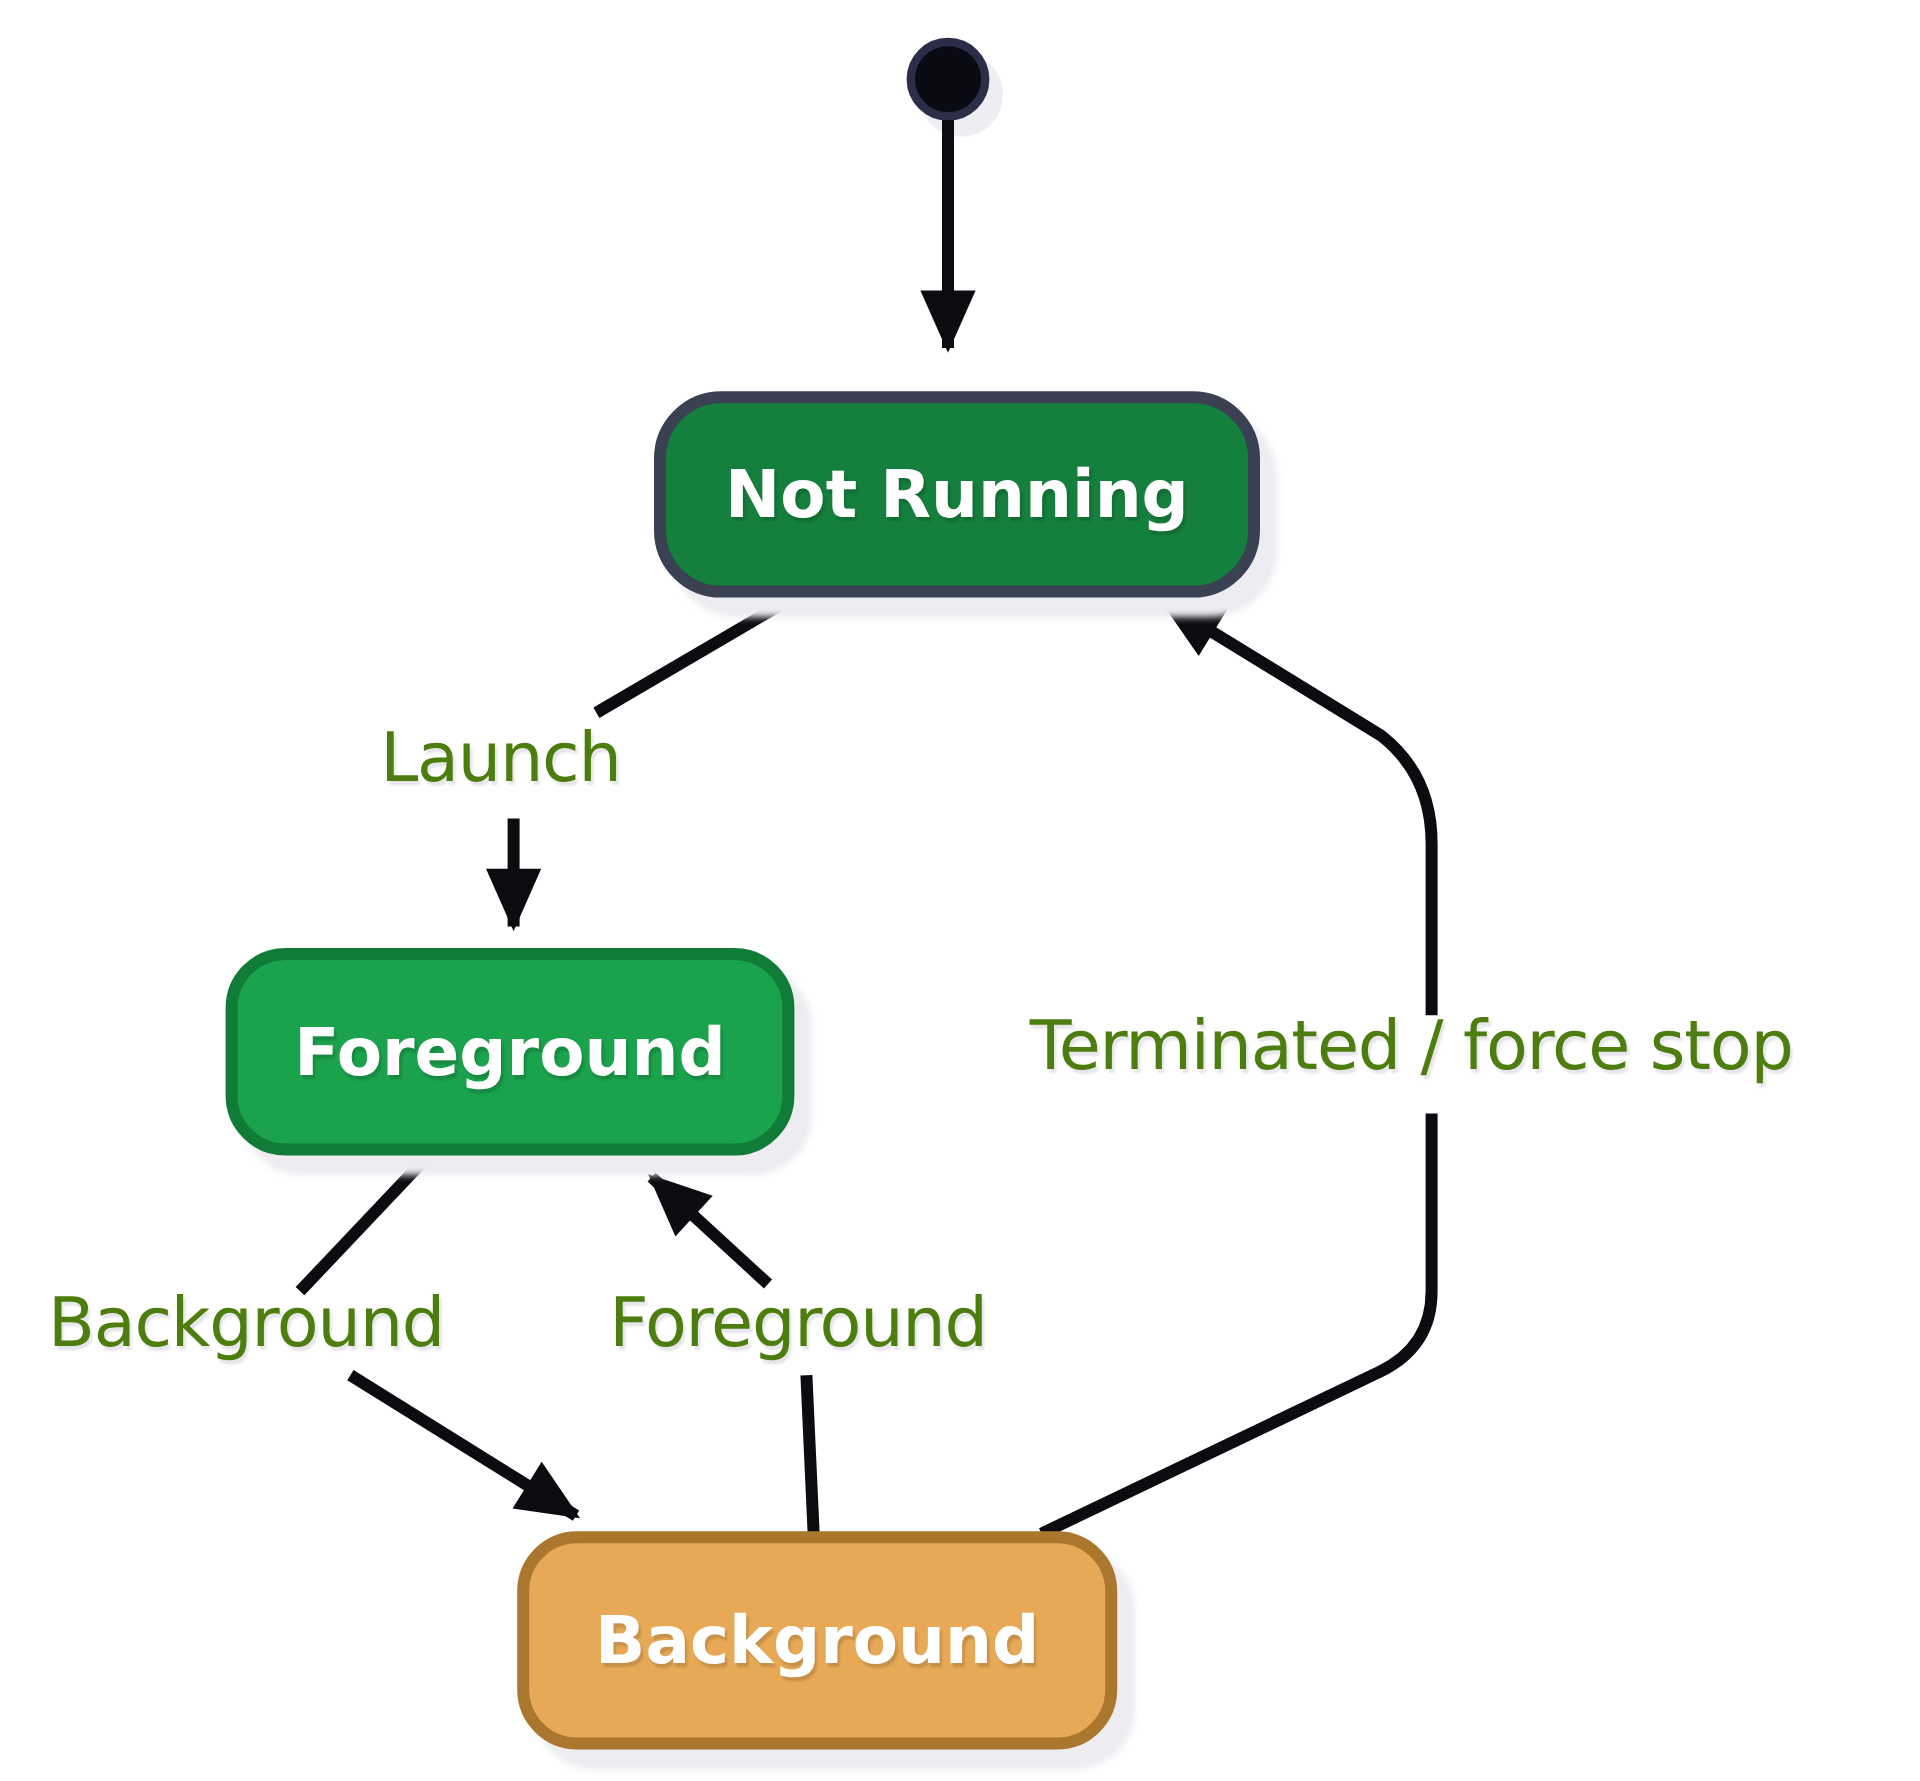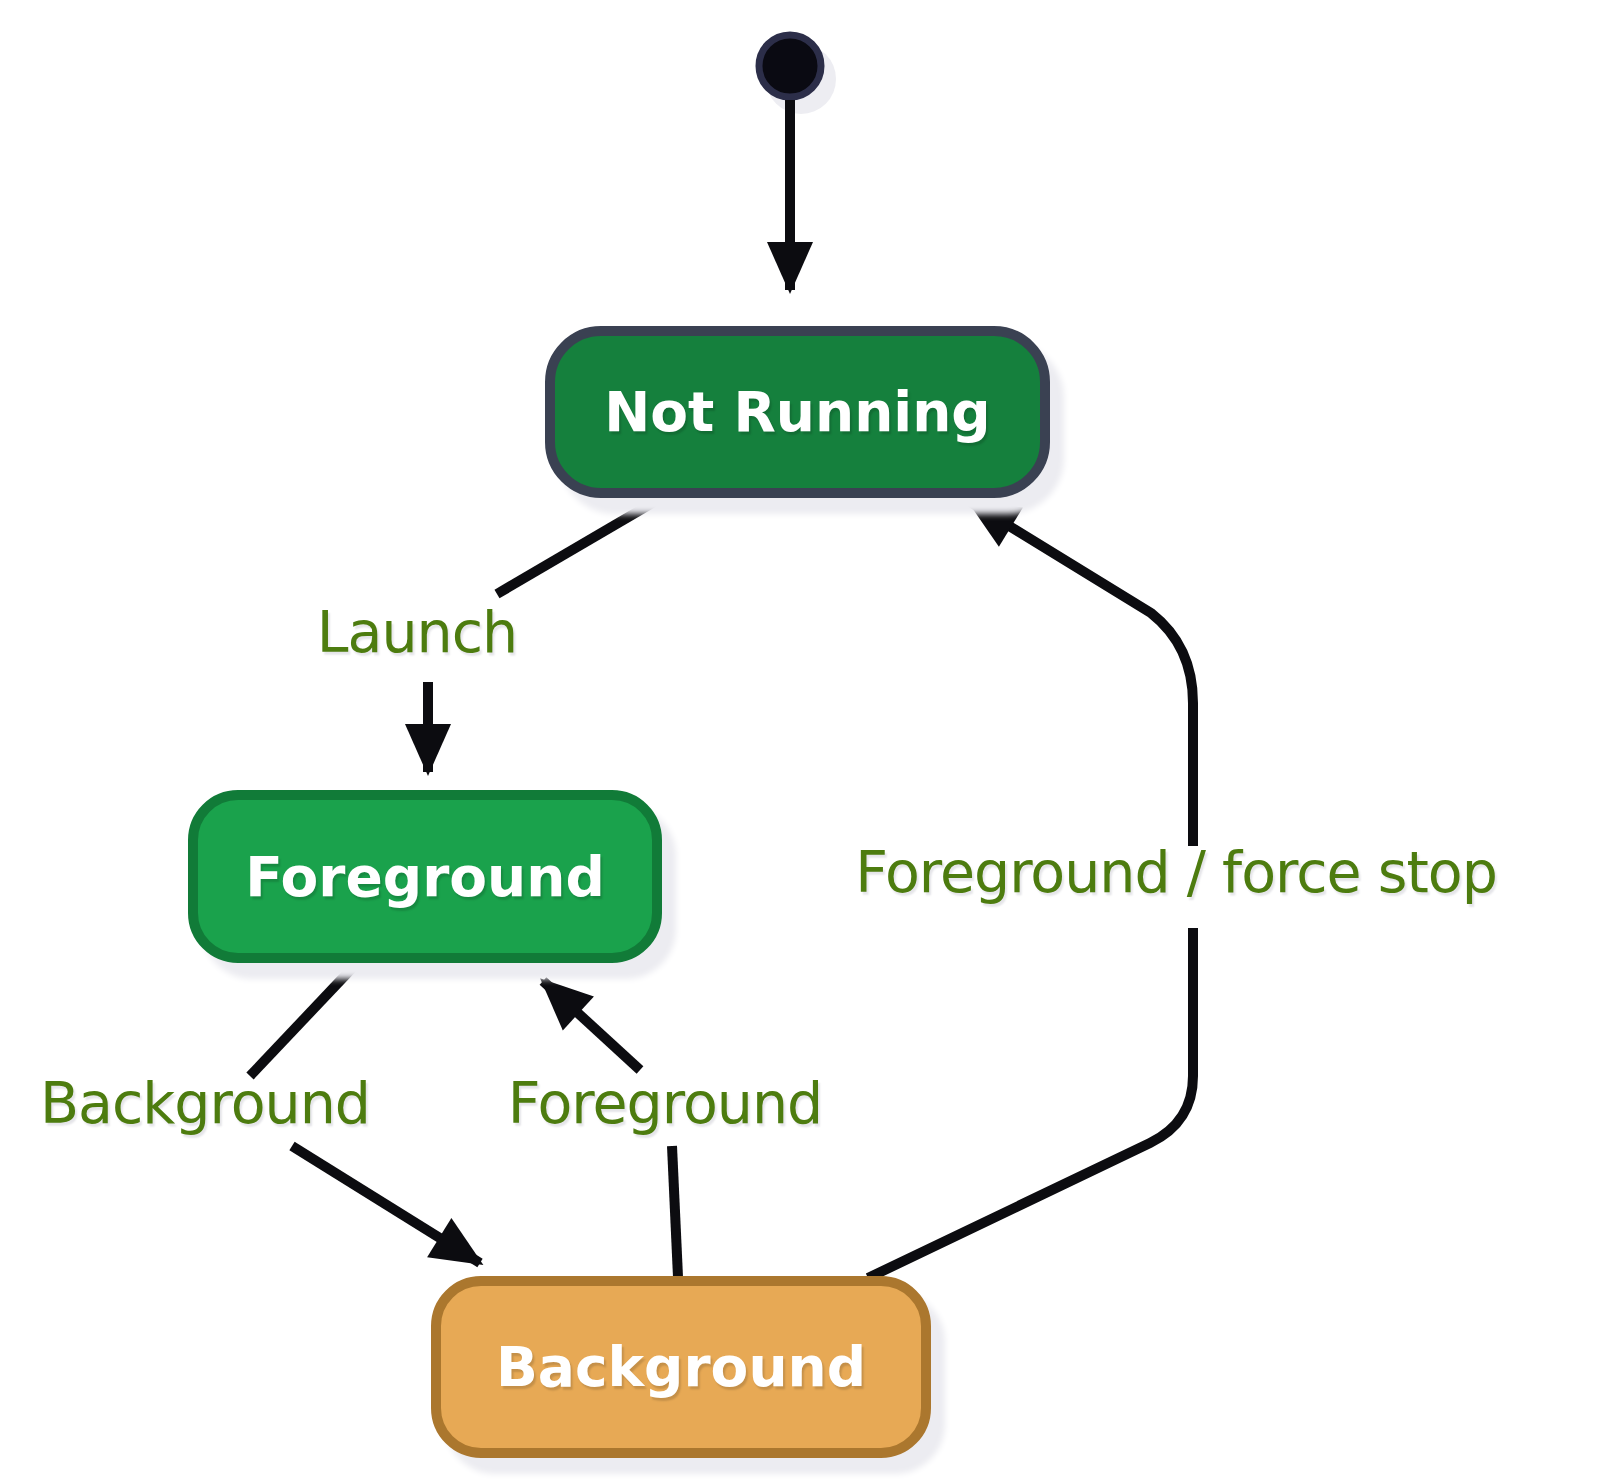--- a/index.html
+++ b/index.html
@@ -118,15 +118,15 @@
   <div class="state-box box-background">
     <span class="state-label">Background</span>
   </div>
 
   <div class="edge-label label-launch">Launch</div>
 
   <div class="edge-label label-background">Background</div>
 
   <div class="edge-label label-foreground">Foreground</div>
 
-  <div class="edge-label label-terminated">Foreground / force stop</div>
+  <div class="edge-label label-terminated">Terminated / force stop</div>
 
 </div>
 
 </body></html>

